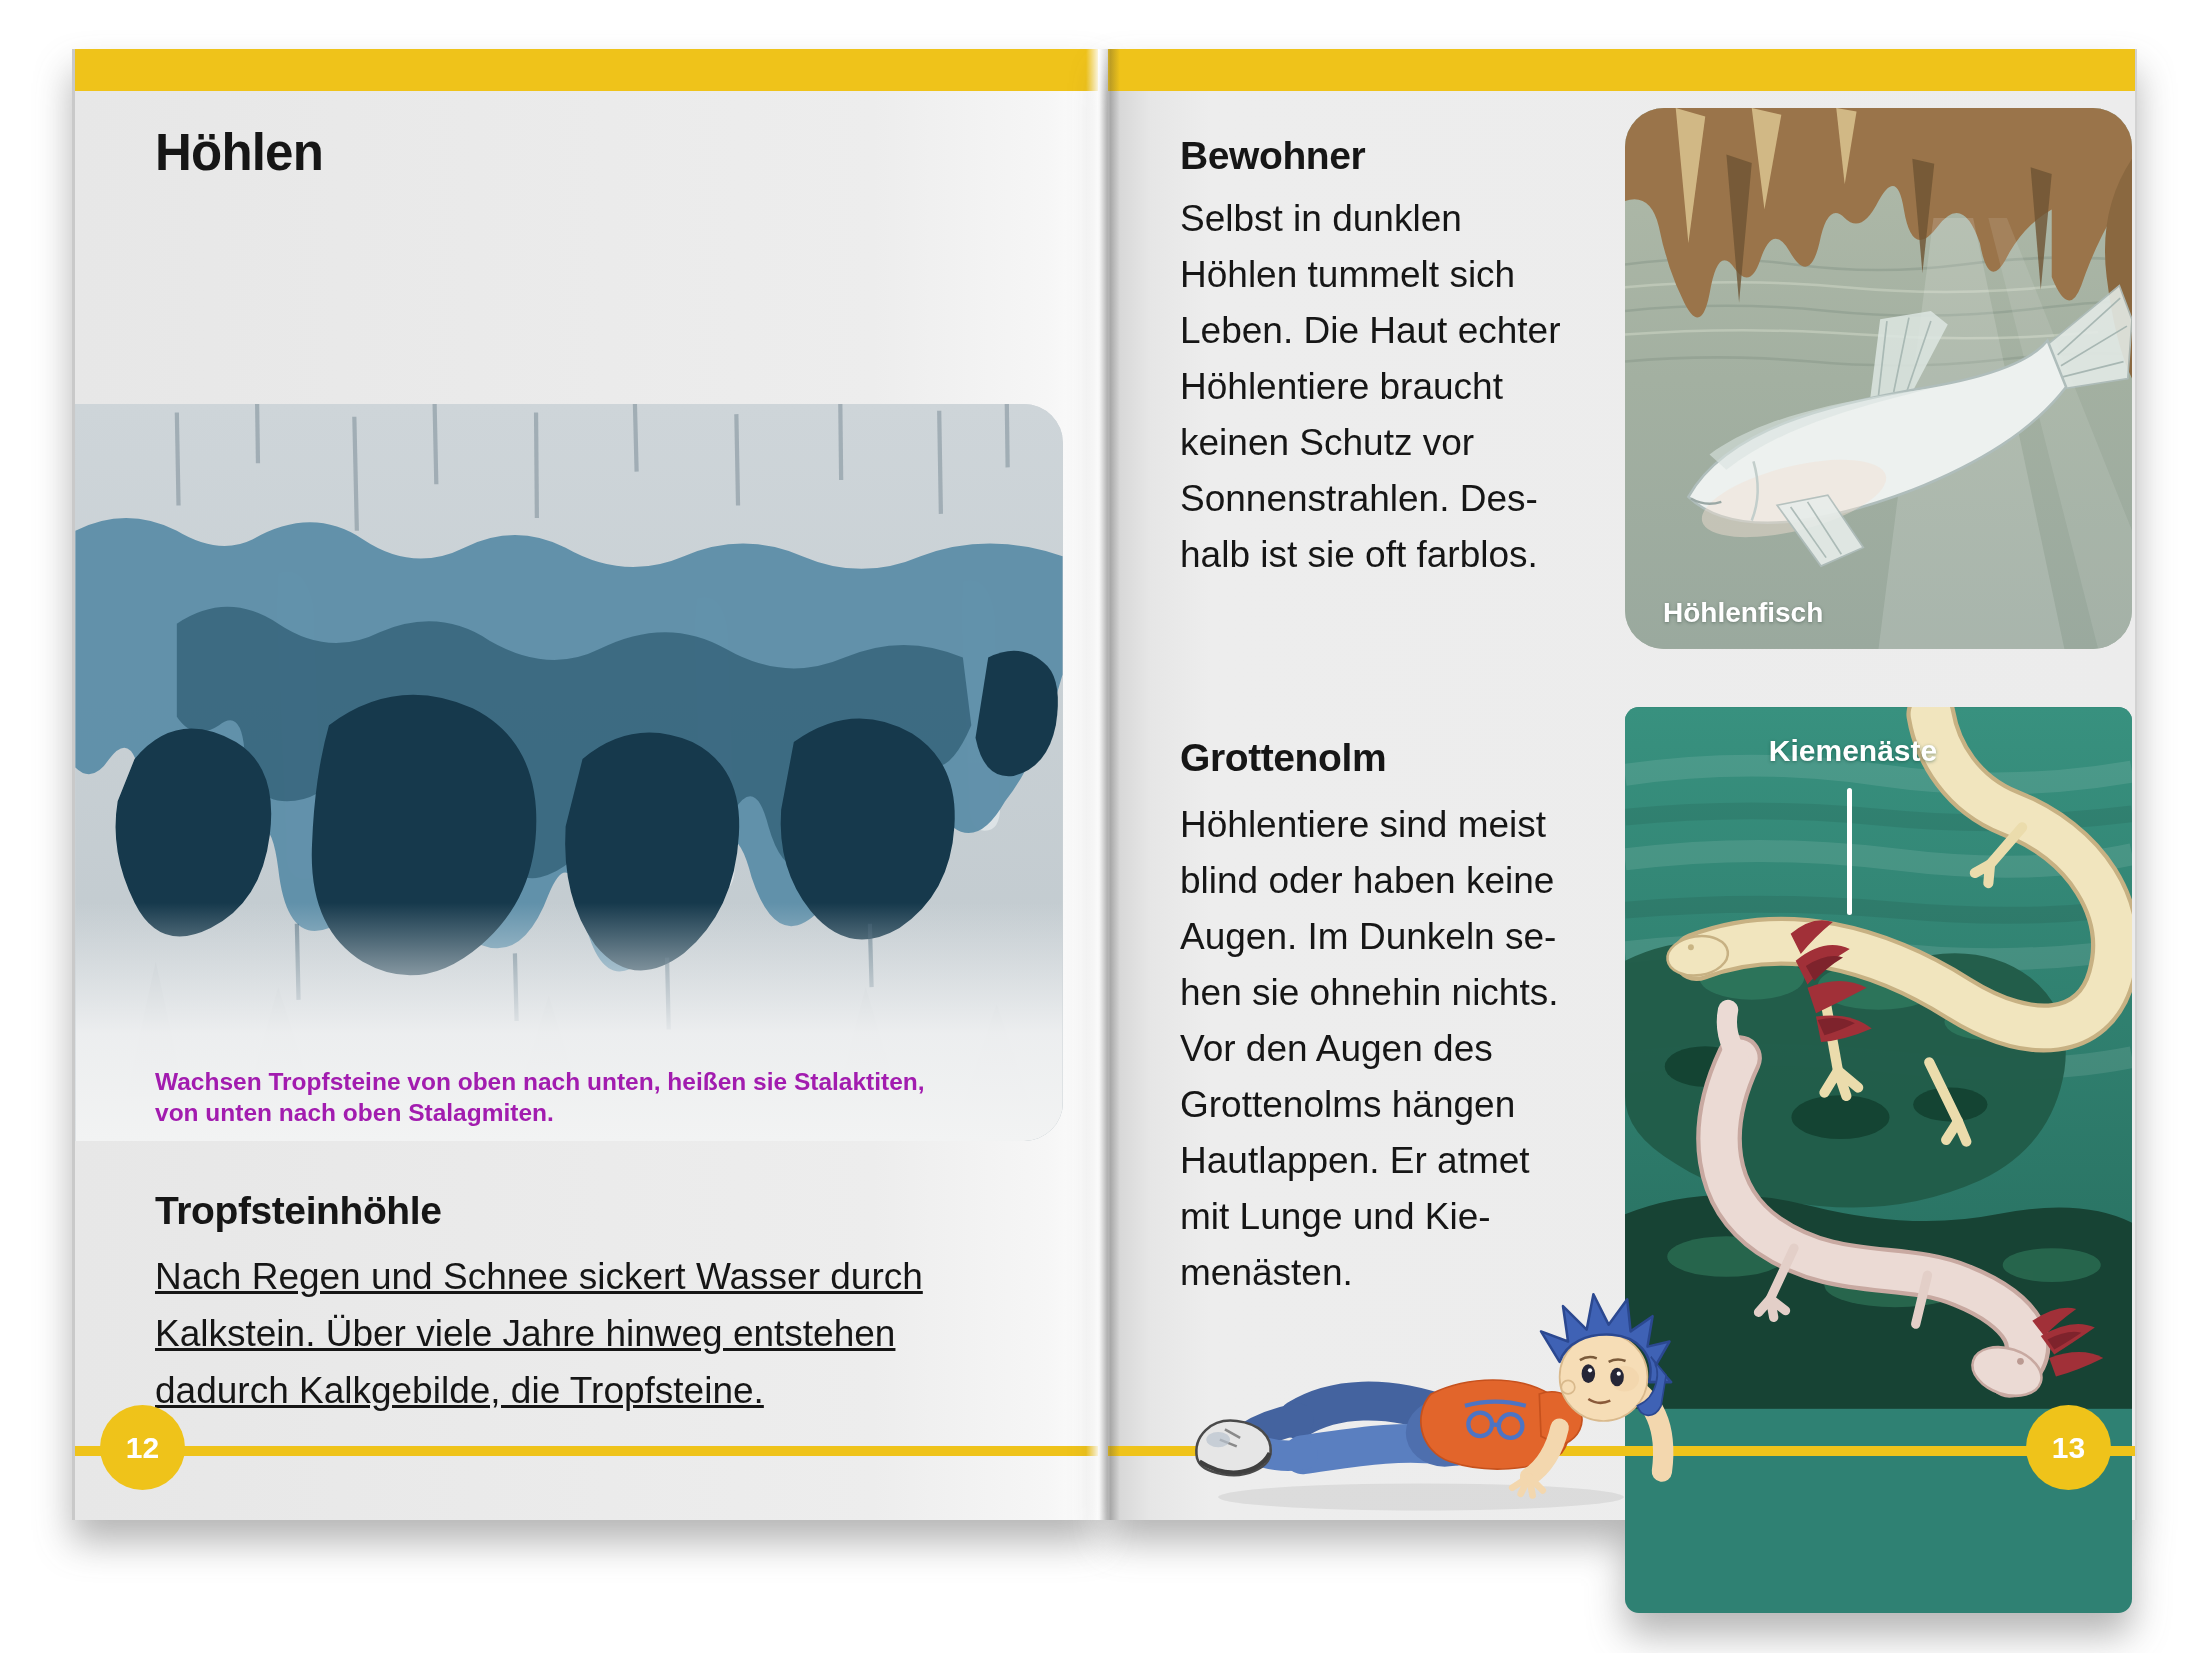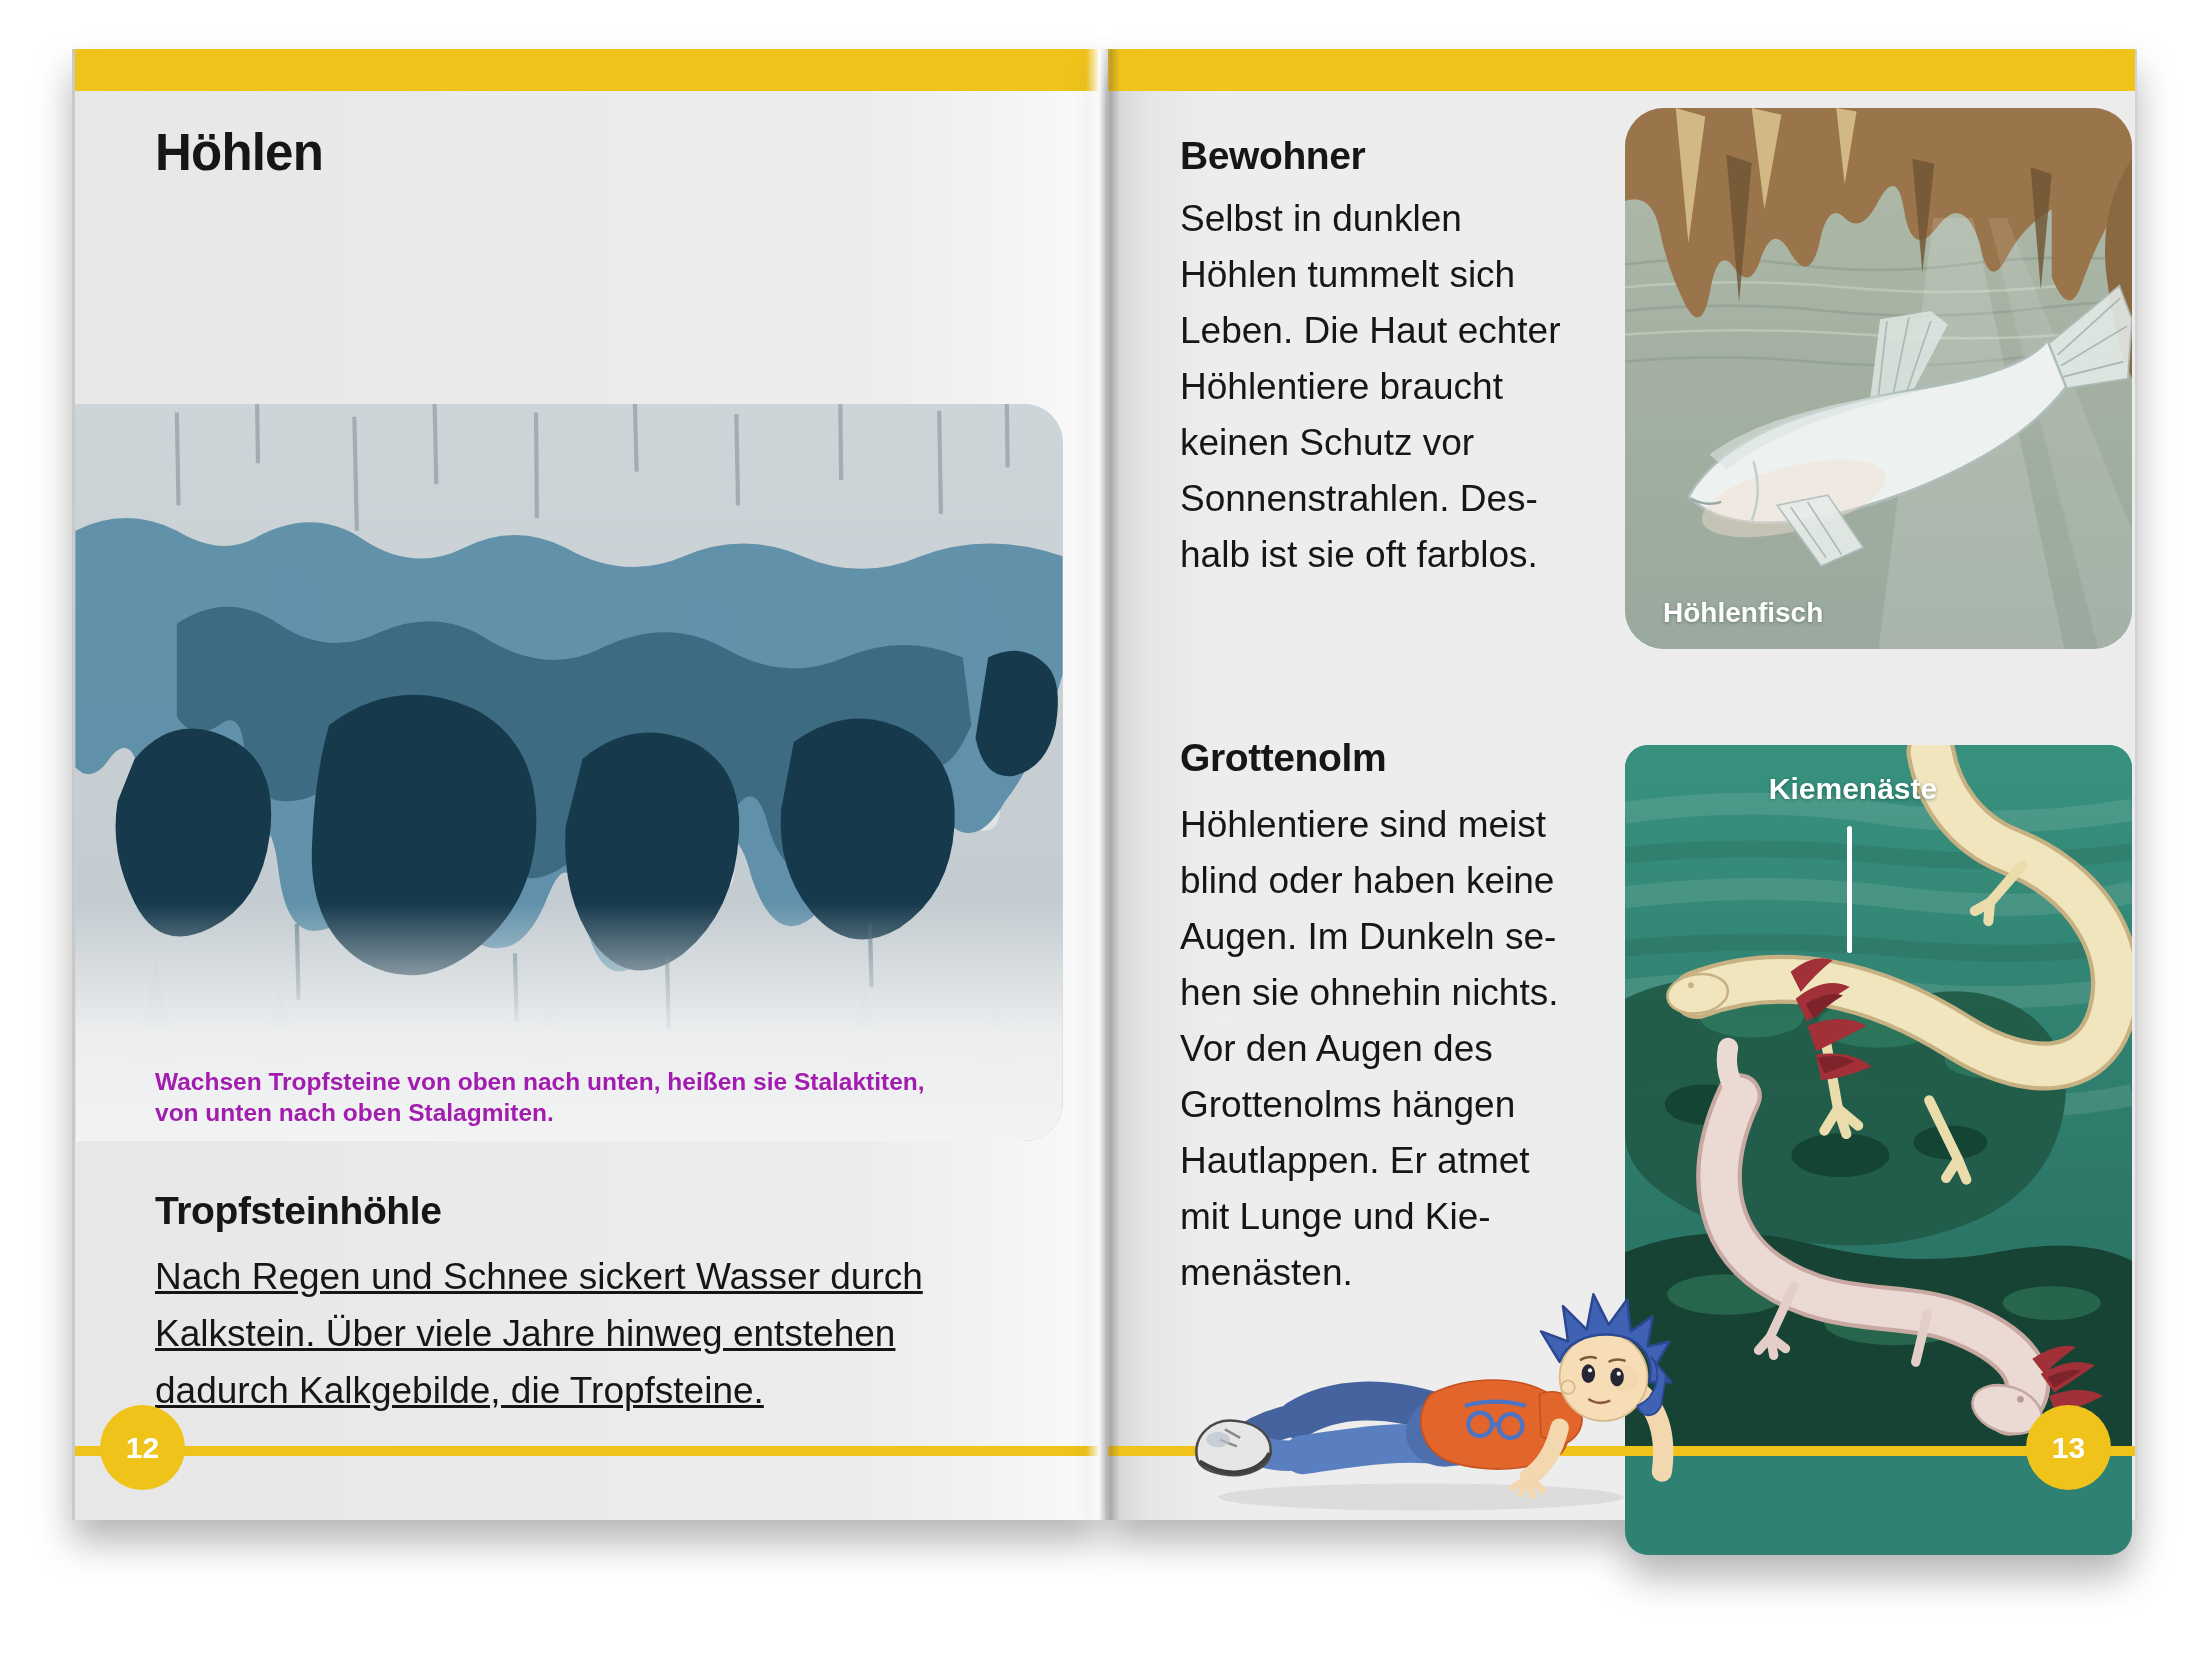--- a/index.html
+++ b/index.html
@@ -26,21 +26,21 @@
   .cave-box{left:0;top:355px;width:988px;height:737px;border-radius:0 39px 39px 0;background:#ccd3d7;}
   .cave-caption{left:80px;bottom:13.5px;width:846px;font-size:24.5px;line-height:31px;font-weight:700;
         color:#a21caf;white-space:pre-line;}
   .rule{left:0;top:1397px;width:100%;height:10px;background:#EFC31A;}
   .badge{top:1356px;width:85px;height:85px;border-radius:50%;background:#EFC31A;
         display:flex;align-items:center;justify-content:center;z-index:4;}
   .badge span{color:#ffffff;font-size:30px;font-weight:700;}
   .fish-box{left:517px;top:59px;width:507px;height:541px;border-radius:39px;background:#a7b2a6;}
   .fish-caption{left:38px;bottom:20px;color:#ffffff;font-size:28px;font-weight:700;
         text-shadow:0 0.8px 3.4px rgba(40,60,50,0.45);}
-  .olm-box{left:517px;top:696px;width:507px;height:810px;border-radius:23px;background:#2f8173;}
+  .olm-box{left:517px;top:658px;width:507px;height:906px;border-radius:14px;background:#2f8173;}
   .olm-label{left:59px;top:27px;width:338px;text-align:center;color:#ffffff;font-size:30px;font-weight:700;
         text-shadow:0 0.8px 3.4px rgba(0,60,45,0.45);}
   .olm-label-line{left:222px;top:81px;width:5px;height:127px;background:#ffffff;border-radius:2.5px;}
   .boy{left:51px;top:1230px;width:524px;height:262px;z-index:5;}
   svg{display:block;}
 </style>
 </head>
 <body>
 
 <div class="stage">

